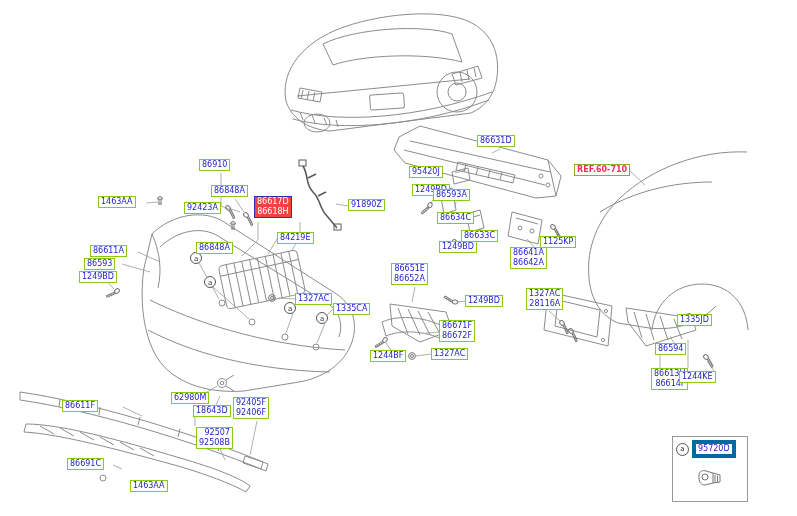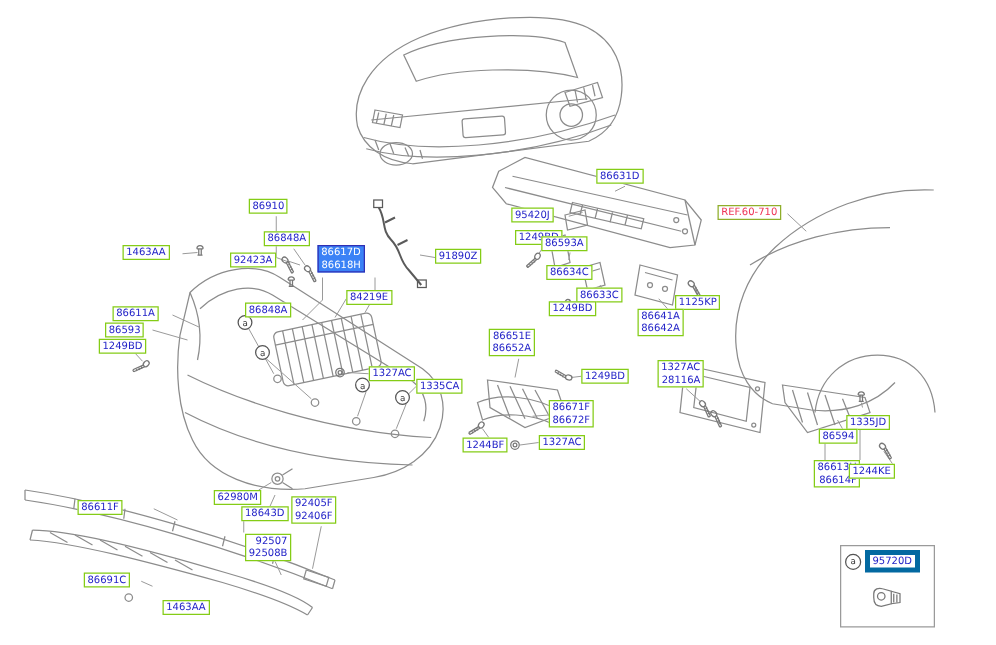--- a/index.html
+++ b/index.html
@@ -2,22 +2,22 @@
 <html><head>
 <meta charset="utf-8">
 <style>
   html,body{margin:0;padding:0;background:#fff;}
   .stage{position:relative;width:797px;height:516px;background:#ffffff;overflow:hidden;
          font-family:"DejaVu Sans","Liberation Sans",sans-serif;}
   svg.art{position:absolute;left:0;top:0;z-index:1;}
   .lbl{position:absolute;z-index:3;border:1px solid #84cc16;background:#ffffff;color:#2323c8;
        font-size:8px;line-height:10px;padding:0 2px;text-align:right;white-space:nowrap;cursor:pointer;}
   .lbl .ln{display:block;}
-  .lbl.hl{background:#3b82f6;border-color:#2f2fb4;color:#ffffff;}
-  .lbl.ref{border-color:#8fae2a;color:#ee3355;font-weight:normal;background:#fff;}
+  .lbl.hl{background:#ef4444;border-color:#2f2fb4;color:#ffffff;}
+  .lbl.ref{border-color:#8fae2a;color:#ee3355;font-weight:bold;background:#fff;}
   .legend{position:absolute;left:672px;top:436px;width:74px;height:64px;border:1px solid #9a9a9a;
           background:#fff;z-index:3;}
   .legend .hdr{display:flex;align-items:center;gap:3px;padding:3px 3px 0 3px;}
   .legend .mk{width:11px;height:11px;border:1px solid #555;border-radius:50%;font-size:7px;line-height:11px;
               text-align:center;color:#333;flex:0 0 auto;}
   .legend .lbl2{border:4px solid #0369a1;color:#2323c8;font-size:8px;line-height:10px;padding:0 2px;}
   .legend .body{display:flex;justify-content:center;align-items:center;height:40px;}
   .mktxt{font-size:7px;fill:#333;}
 </style>
 </head>
@@ -294,21 +294,21 @@
   <div class="lbl" style="left:370px;top:350px">
       <span class="ln">1244BF</span>
     </div>
   <div class="lbl" style="left:431px;top:348px">
       <span class="ln">1327AC</span>
     </div>
   <div class="lbl" style="left:526px;top:288px">
       <span class="ln">1327AC</span>
       <span class="ln">28116A</span>
     </div>
-  <div class="lbl" style="left:677px;top:332px">
+  <div class="lbl" style="left:677px;top:314px">
       <span class="ln">1335JD</span>
     </div>
   <div class="lbl" style="left:655px;top:343px">
       <span class="ln">86594</span>
     </div>
   <div class="lbl" style="left:651px;top:368px">
       <span class="ln">86613H</span>
       <span class="ln">86614F</span>
     </div>
   <div class="lbl" style="left:679px;top:371px">

